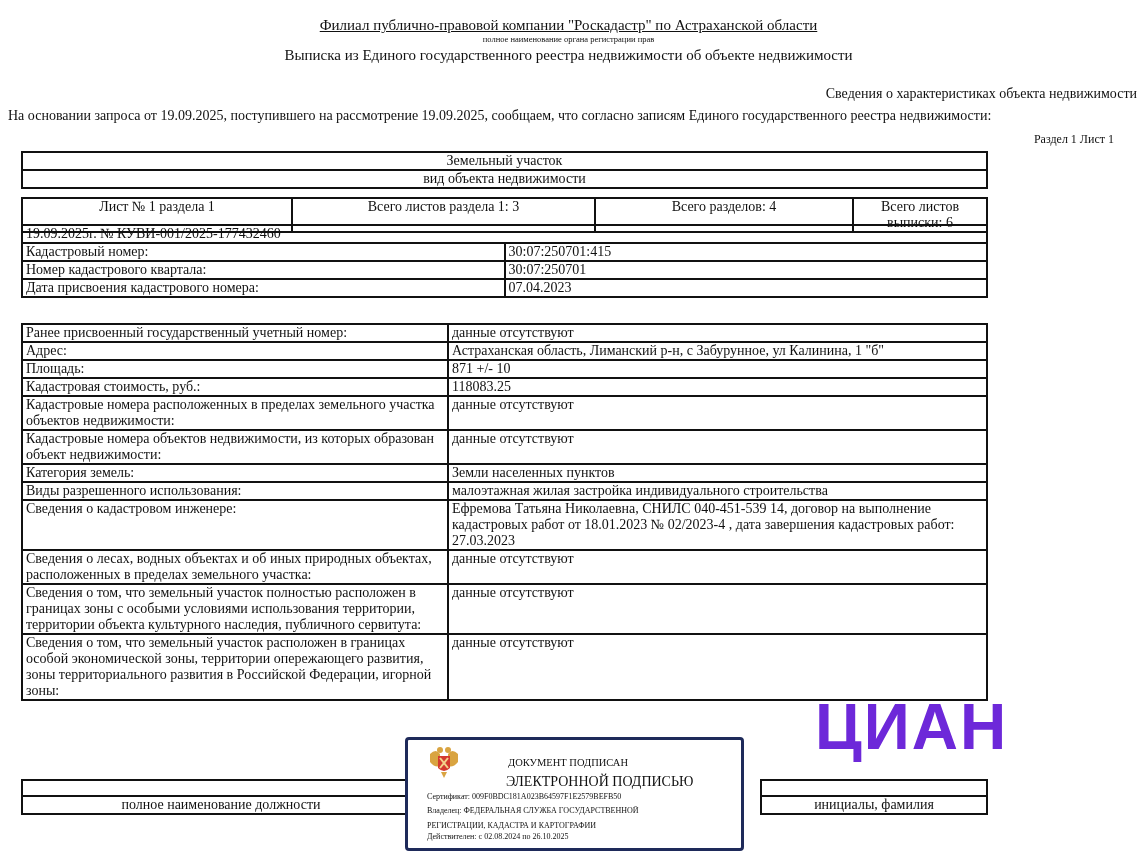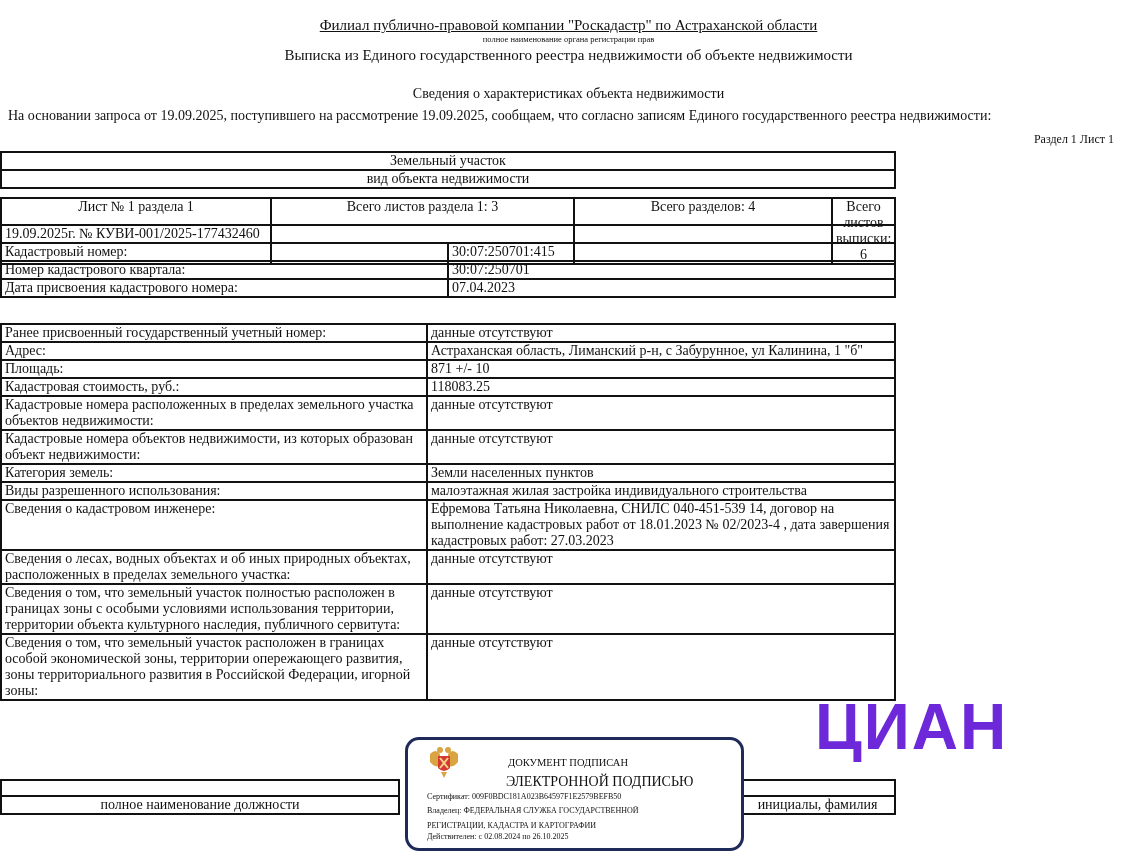--- a/index.html
+++ b/index.html
@@ -4,34 +4,34 @@
 <style>
   html, body { margin: 0; padding: 0; background: #ffffff; }
   body { width: 1137px; height: 854px; position: relative; overflow: hidden;
          font-family: "Liberation Serif", "DejaVu Serif", serif; color: #111; }
   .abs { position: absolute; text-align: center; }
   .center { text-align: center; }
   .org { top: 17px; left: 0; width: 1137px; font-size: 15px; }
   .org span { text-decoration: underline; }
   .org-sub { top: 34px; left: 0; width: 1137px; font-size: 8.5px; }
   .doc-title { top: 47px; left: 0; width: 1137px; font-size: 15px; }
-  .sub-title { top: 86px; left: 0; width: 1137px; font-size: 14px; }
+  .sub-title { top: 86px; left: 0; width: 1137px; font-size: 14px; text-align: right; }
   .intro { top: 108px; left: 8px; font-size: 14px; white-space: nowrap; }
   .razdel { top: 132px; right: 23px; font-size: 12px; }
 
-  table { border-collapse: collapse; position: absolute; left: 0; width: 896px; table-layout: fixed; }
+  table { border-collapse: collapse; position: absolute; left: 21px; width: 967px; table-layout: fixed; }
   td { border: 2px solid #111; font-size: 14px; padding: 0 3px; line-height: 16px; vertical-align: top; }
   .t-type td { text-align: center; height: 16px; }
   .t-sheet td { text-align: center; height: 16px; }
   .t-main td { height: 16px; }
   .t-main td.lbl { width: 418px; }
 
   .sig-table td { border: 2px solid #111; height: 14px; }
   .stamp { left: 405px; top: 737px; width: 333px; height: 108px; border: 3px solid #1e2a5a;
-           border-radius: 14px; background: #fff; }
+           border-radius: 4px; background: #fff; }
   .stamp .s1 { position: absolute; top: 17px; left: 100px; font-size: 10.5px; }
   .stamp .s2 { position: absolute; top: 34px; left: 98px; font-size: 14px; }
   .stamp .s3 { position: absolute; top: 52px; left: 19px; font-size: 8px; }
   .stamp .s4 { position: absolute; top: 66px; left: 19px; font-size: 8px; }
   .stamp .s5 { position: absolute; top: 81px; left: 19px; font-size: 8px; }
   .stamp .s6 { position: absolute; top: 92px; left: 19px; font-size: 8px; }
   .emblem { position: absolute; left: 18px; top: 4px; width: 36px; height: 36px; }
   .watermark { left: 815px; top: 690px; font-size: 64px; color: #6d28d9; font-family: "Liberation Sans", sans-serif;
                font-weight: bold; letter-spacing: 2px; }
 </style>

